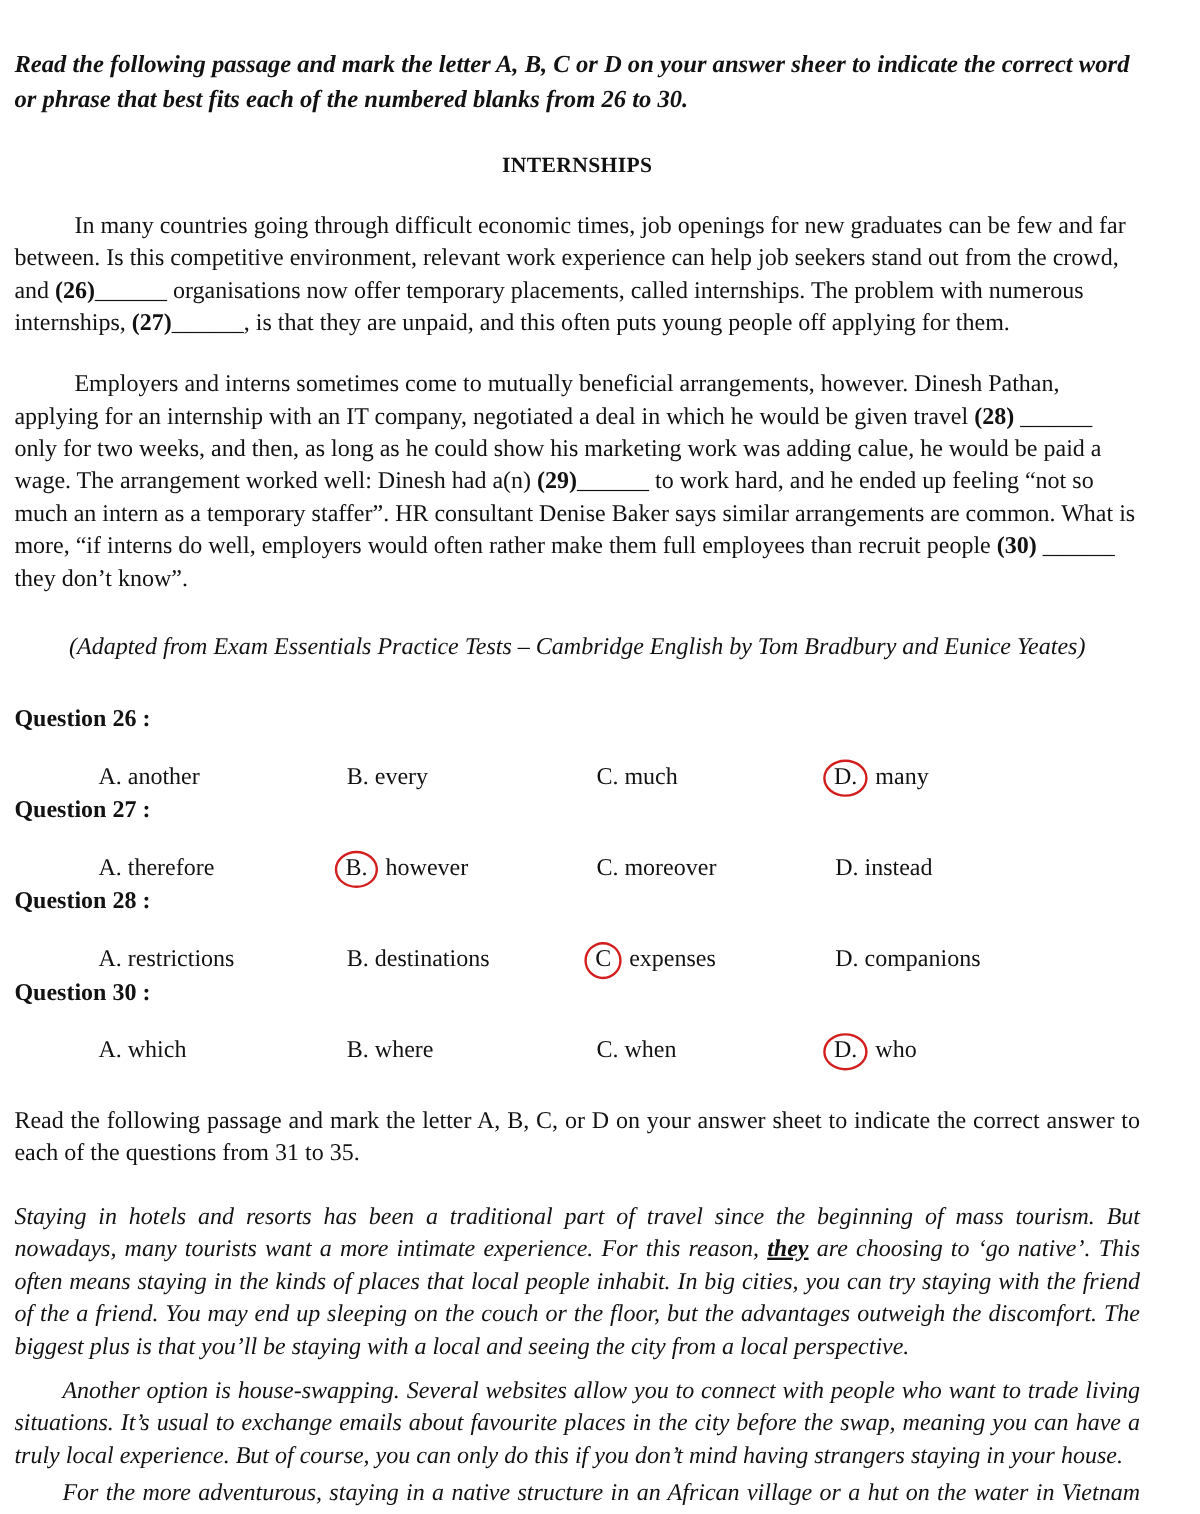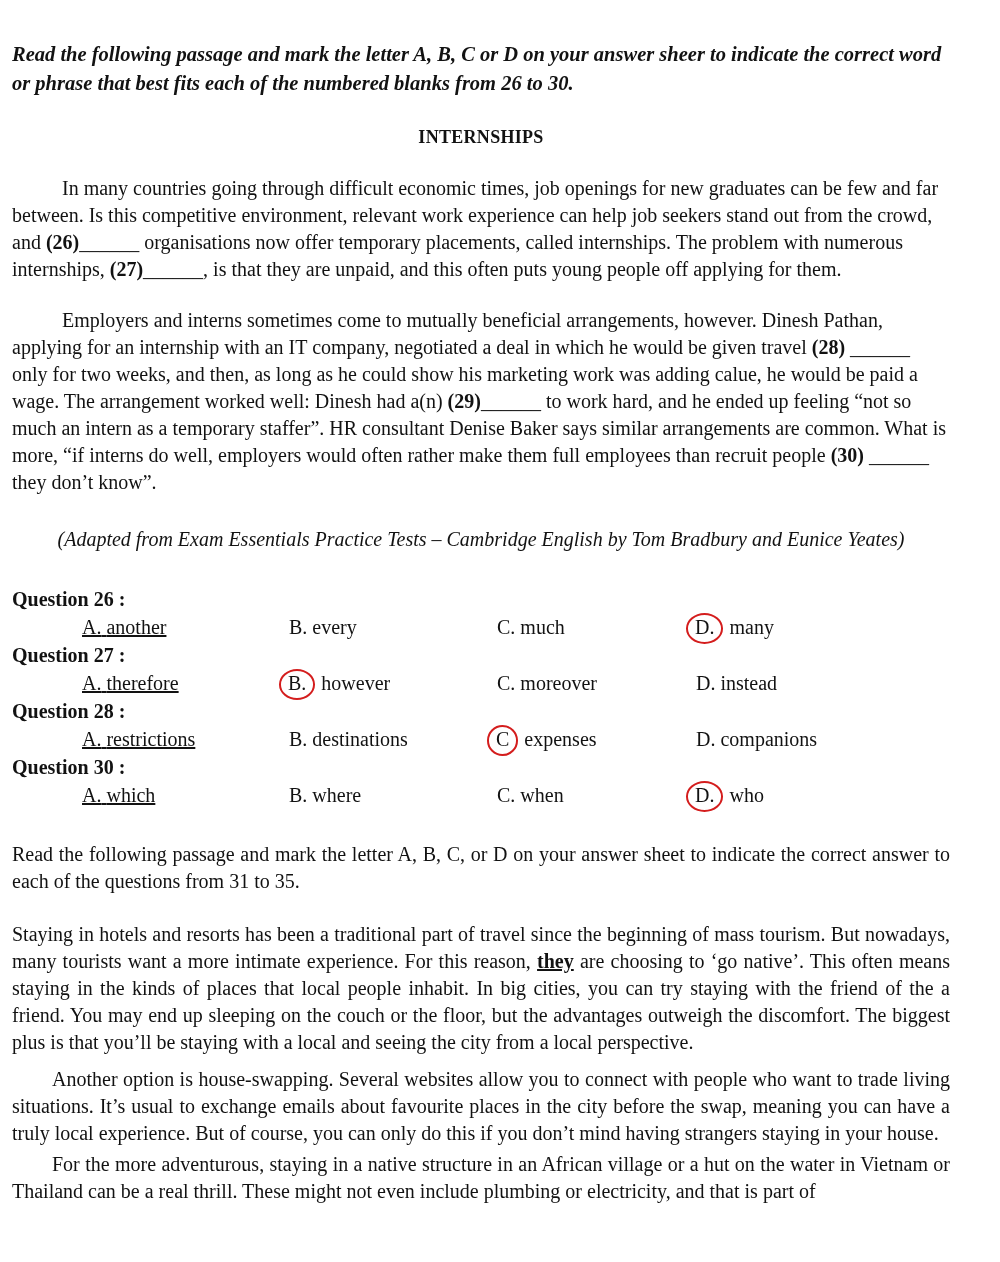--- a/index.html
+++ b/index.html
@@ -25,35 +25,35 @@
   .title {
     margin: 26px 0 0 0;
     text-align: center;
     font-size: 18px;
     font-weight: bold;
     letter-spacing: 0.3px;
   }
   .para { margin: 24px 0 0 0; }
   .para.first-indent-lg { text-indent: 50px; }
   .para.first-indent-sm { text-indent: 40px; }
-  .para.justify { text-align: justify; }
+  .para.justify { text-align: justify; font-style: italic; }
   .blank-marker { font-weight: bold; }
   .attribution {
     margin: 30px 0 0 0;
     font-style: italic;
     text-align: center;
   }
   .questions { margin-top: 32px; line-height: 24px; }
   .q-label { font-weight: bold; padding: 2px 0; }
   .opt-row { display: flex; margin-left: 70px; padding: 2px 0; align-items: baseline; }
   .opt { white-space: nowrap; }
-  .opt-a { width: 207px; text-decoration: underline; }
+  .opt-a { width: 207px; }
   .opt-b { width: 208px; }
   .opt-c { width: 199px; }
-  .opt-d { flex: 1; }
+  .opt-d { flex: 1; margin-top: 20px; }
   .letter { display: inline; }
   .letter.circled {
     display: inline-block;
     border: 2.6px solid #d41d1d;
     border-radius: 50%;
     padding: 0 7px 2px 7px;
     margin: -5px 1px -5px -10px;
     line-height: 25px;
   }
   .instr2 { margin: 32px 0 0 0; text-align: justify; }

